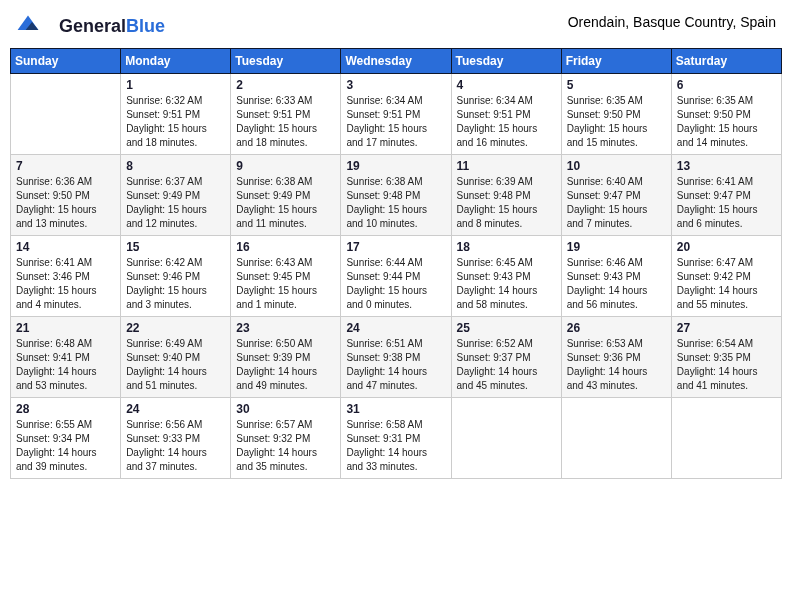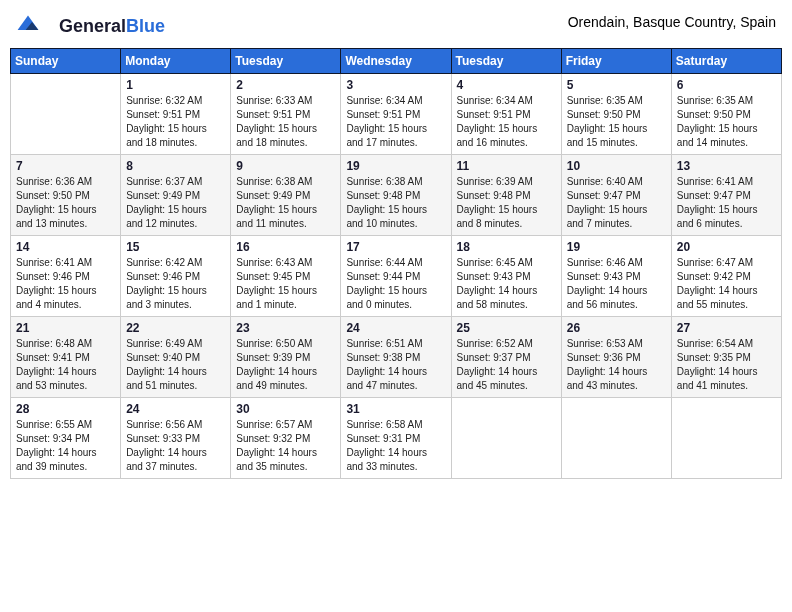--- a/index.html
+++ b/index.html
@@ -214,21 +214,21 @@
           <div class="day-info">Sunrise: 6:41 AM
 Sunset: 9:47 PM
 Daylight: 15 hours
 and 6 minutes.</div>
         </td>
       </tr>
       <tr>
         <td>
           <span class="day-num">14</span>
           <div class="day-info">Sunrise: 6:41 AM
-Sunset: 9:46 PM
+Sunset: 3:46 PM
 Daylight: 15 hours
 and 4 minutes.</div>
         </td>
         <td>
           <span class="day-num">15</span>
           <div class="day-info">Sunrise: 6:42 AM
 Sunset: 9:46 PM
 Daylight: 15 hours
 and 3 minutes.</div>
         </td>

